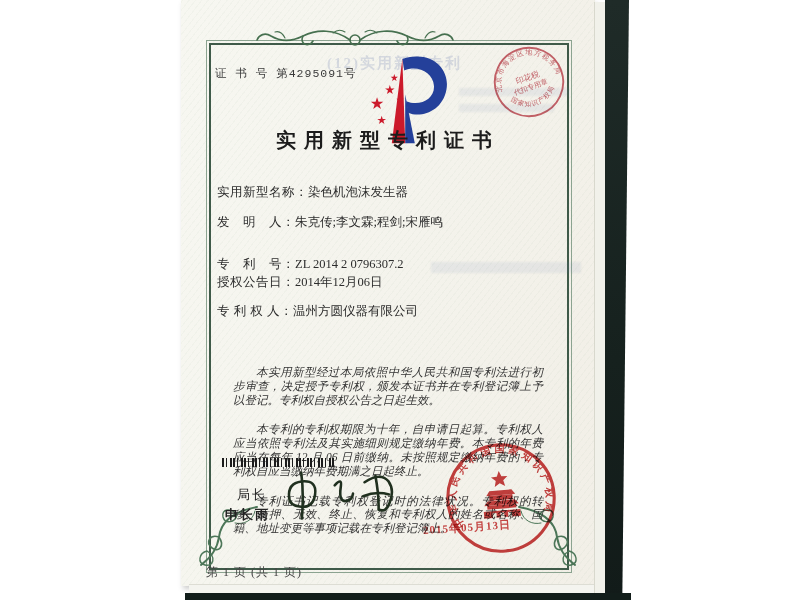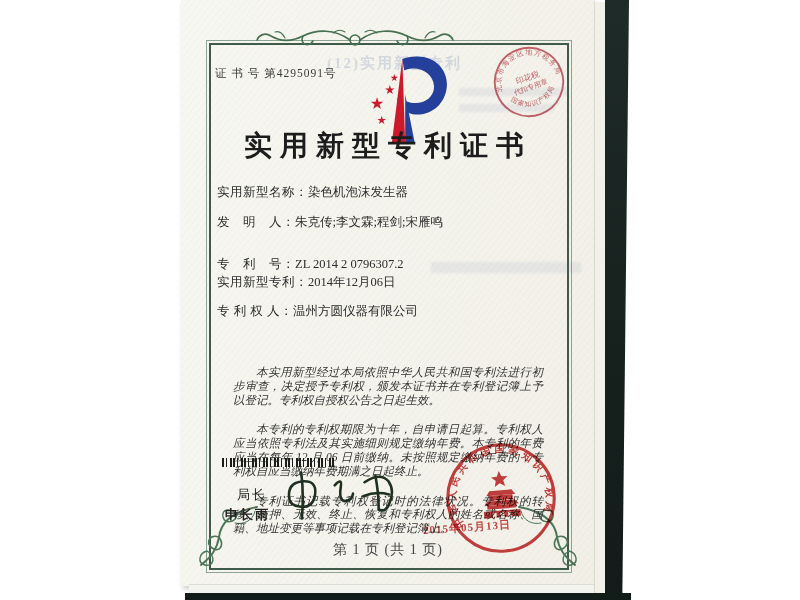--- a/index.html
+++ b/index.html
@@ -20,42 +20,42 @@
     border-top:1px solid #ddddd4;}
   .page-stack{position:absolute;left:413px;top:2px;width:12px;height:592px;background:#f1f1ea;
     border-left:1px solid #d8d8cd;border-right:1px solid #cfcfc4;}
   .cover-strip{position:absolute;left:424px;top:0;width:24px;height:600px;
     background:linear-gradient(180deg,#1f2b28 0%,#16211e 60%,#121b19 100%);
     clip-path:polygon(0 0,100% 0,72% 100%,0 100%);}
   .bottom-band{position:absolute;left:4px;bottom:0;width:446px;height:7px;background:#121d1a;}
   .frame{position:absolute;left:25px;top:40px;width:364px;height:531px;border:1px solid #8ba390;}
   .frame-inner{position:absolute;inset:2px;border:2px solid #3f5a49;}
   .ornament{position:absolute;pointer-events:none;}
-  .cert-no{position:absolute;left:34px;top:66px;font-size:11.5px;color:#3a3a3a;letter-spacing:1px;}
+  .cert-no{position:absolute;left:34px;top:66px;font-size:11.5px;color:#3a3a3a;letter-spacing:1px;font-family:Liberation Mono, monospace;}
   .ghost-header{position:absolute;left:146px;top:54px;font-size:15px;font-weight:bold;
     color:rgba(100,120,175,0.22);letter-spacing:2px;}
   .ghost-bar{position:absolute;background:rgba(110,130,180,0.10);filter:blur(1px);}
   .logo{position:absolute;left:160px;top:50px;}
   .title{position:absolute;left:25px;top:127px;width:364px;text-align:center;
-    font-size:28px;font-weight:bold;color:#1c1c1c;letter-spacing:8px;}
+    font-size:20px;font-weight:bold;color:#1c1c1c;letter-spacing:8px;}
   .field-row{position:absolute;left:36px;font-size:12.5px;color:#2c2c2c;white-space:nowrap;}
   .field-row .lab{letter-spacing:0.5px;}
   .paras{position:absolute;left:36px;top:350px;width:342px;font-size:11.5px;line-height:13.8px;
     color:#333;text-align:justify;font-style:italic;}
   .paras p{margin:16px;text-indent:2em;}
   .barcode{position:absolute;left:41px;top:458px;width:112px;height:9px;
     background:repeating-linear-gradient(90deg,#1c1c1c 0 2px,transparent 2px 4px,#1c1c1c 4px 5px,transparent 5px 8px,#1c1c1c 8px 10px,transparent 10px 11px);}
   .director-label{position:absolute;left:56px;top:486px;font-size:13px;color:#222;letter-spacing:2px;}
   .director-name{position:absolute;left:44px;top:506px;font-size:13px;font-weight:bold;color:#222;letter-spacing:2px;}
   .signature{position:absolute;left:92px;top:463px;transform:rotate(-2deg);}
   .seal{position:absolute;left:262px;top:440px;opacity:0.92;transform:rotate(-5deg);mix-blend-mode:multiply;}
   .seal-date{position:absolute;left:242px;top:520px;font-size:11px;font-weight:bold;
     color:rgba(198,40,40,0.85);transform:rotate(-4deg);letter-spacing:1px;mix-blend-mode:multiply;}
-  .footer{position:absolute;left:25px;top:541px;width:364px;text-align:center;
-    font-size:14px;color:#454545;letter-spacing:1px;}
+  .footer{position:absolute;left:25px;top:564px;width:364px;
+    font-size:12px;color:#454545;letter-spacing:1px;}
   .tax-stamp{position:absolute;left:310px;top:44px;transform:rotate(-20deg);opacity:0.85;mix-blend-mode:multiply;}
 </style>
 </head>
 <body>
 
 <div class="photo">
 
   <div class="paper">
 
     <div class="frame">
@@ -120,21 +120,21 @@
     <div class="field-row" style="top:184px;">
       <span class="lab">实用新型名称：</span><span>染色机泡沫发生器</span>
     </div>
     <div class="field-row" style="top:214px;">
       <span class="lab">发　明　人：</span><span>朱克传;李文霖;程剑;宋雁鸣</span>
     </div>
     <div class="field-row" style="top:256px;">
       <span class="lab">专　利　号：</span><span>ZL 2014 2 0796307.2</span>
     </div>
     <div class="field-row" style="top:274px;">
-      <span class="lab">实用新型专利：</span><span>2014年12月06日</span>
+      <span class="lab">授权公告日：</span><span>2014年12月06日</span>
     </div>
     <div class="field-row" style="top:303px;">
       <span class="lab">专 利 权 人：</span><span>温州方圆仪器有限公司</span>
     </div>
 
     <div class="paras">
       <p>本实用新型经过本局依照中华人民共和国专利法进行初步审查，决定授予专利权，颁发本证书并在专利登记簿上予以登记。专利权自授权公告之日起生效。</p>
       <p>本专利的专利权期限为十年，自申请日起算。专利权人应当依照专利法及其实施细则规定缴纳年费。本专利的年费应当在每年 12 月 06 日前缴纳。未按照规定缴纳年费的，专利权自应当缴纳年费期满之日起终止。</p>
       <p>专利证书记载专利权登记时的法律状况。专利权的转移、质押、无效、终止、恢复和专利权人的姓名或名称、国籍、地址变更等事项记载在专利登记簿上。</p>
     </div>

